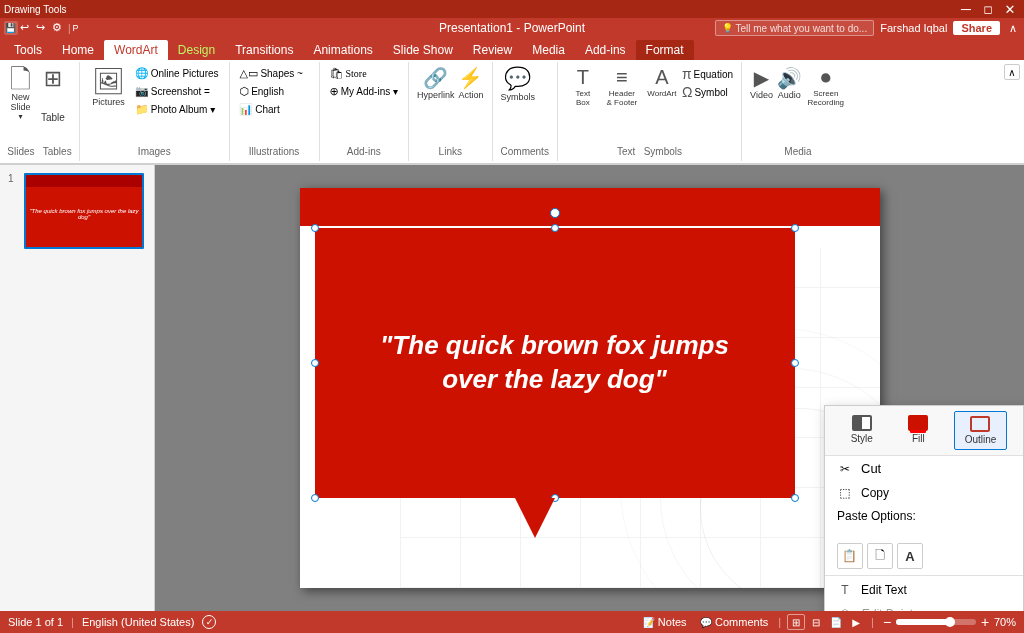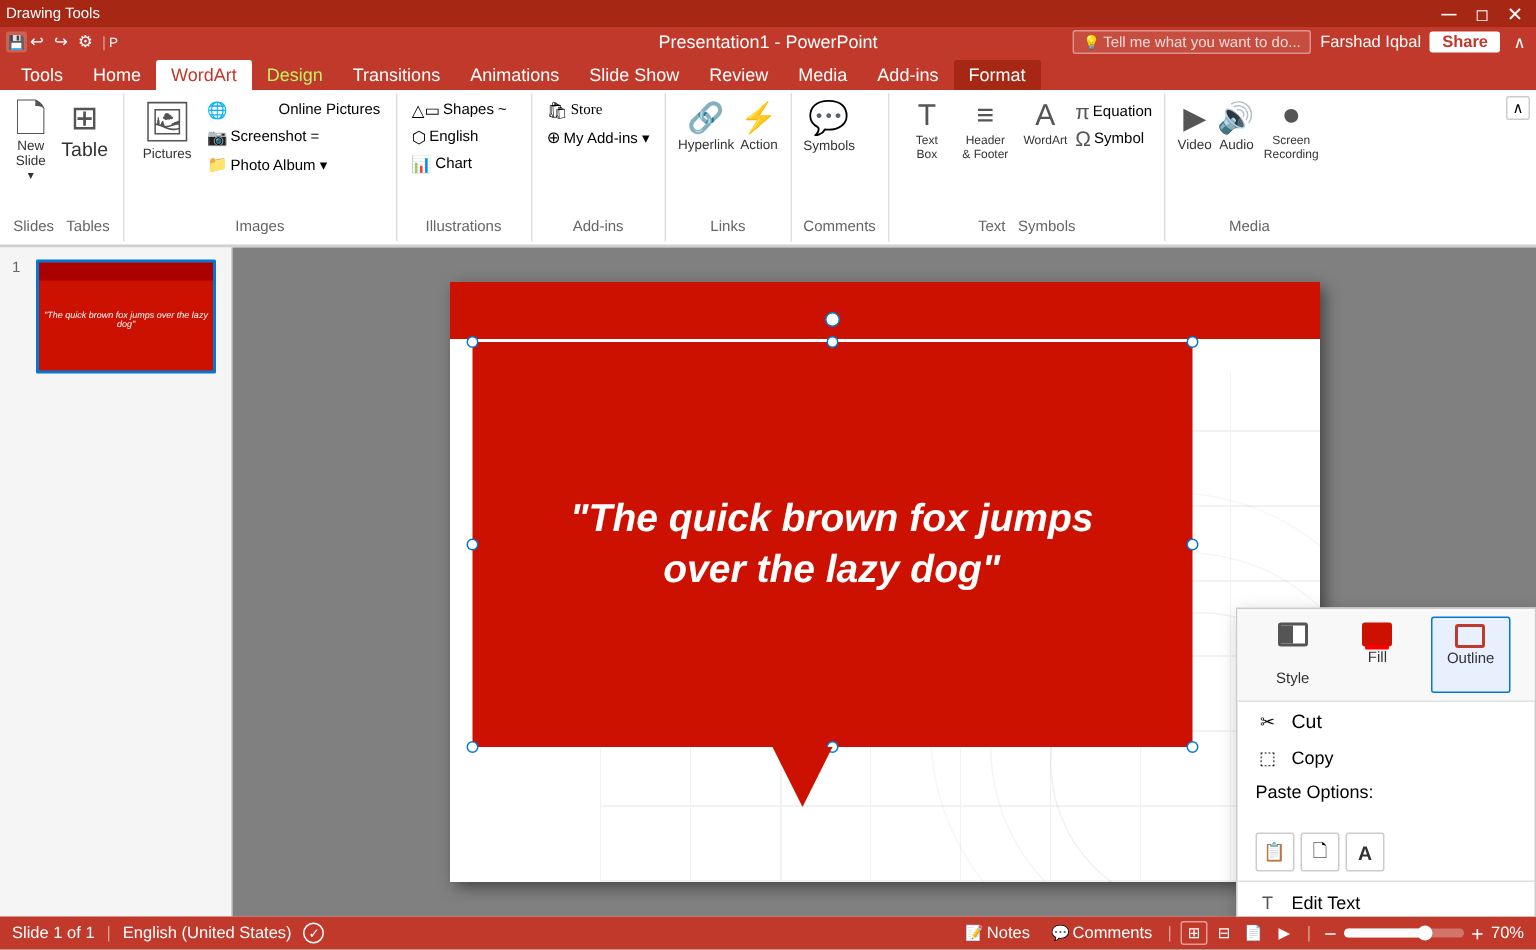--- a/index.html
+++ b/index.html
@@ -60,36 +60,36 @@
 
   <div style="display:flex;flex-direction:column;padding:2px 6px;border-right:1px solid #e0e0e0;min-width:80px;">
     <div style="display:flex;gap:2px;flex:1;align-items:flex-start;">
       <div style="display:flex;flex-direction:column;align-items:center;padding:2px 4px;cursor:pointer;border-radius:2px;">
         <div style="font-size:26px;color:#555;line-height:1;">🗋</div>
         <div style="font-size:9px;color:#333;text-align:center;">New<br>Slide</div>
         <div style="font-size:8px;color:#333;">▾</div>
       </div>
       <div style="display:flex;flex-direction:column;align-items:center;padding:2px 4px;cursor:pointer;border-radius:2px;">
         <div style="font-size:22px;color:#555;">⊞</div>
-        <div style="font-size:13px;color:#333;">Table</div>
+        <div style="font-size:10px;color:#333;margin-top:20px;">Table</div>
       </div>
     </div>
     <div style="font-size:10px;color:#666;text-align:center;padding-bottom:2px;">Slides &nbsp; Tables</div>
   </div>
 
   <div style="display:flex;flex-direction:column;padding:2px 8px;border-right:1px solid #e0e0e0;min-width:100px;">
     <div style="display:flex;gap:4px;flex:1;align-items:flex-start;">
       <div style="display:flex;flex-direction:column;align-items:center;padding:2px 4px;cursor:pointer;">
         <div style="font-size:26px;color:#555;">🖼</div>
         <div style="font-size:9px;color:#333;">Pictures</div>
       </div>
       <div style="display:flex;flex-direction:column;gap:3px;padding-top:2px;">
         <div style="display:flex;align-items:center;gap:2px;cursor:pointer;padding:1px 2px;border-radius:2px;">
           <span style="font-size:11px;">🌐</span>
-          <span style="font-size:10px;margin-left:32px;">Online Pictures</span>
+          <span style="font-size:10px;">Online Pictures</span>
         </div>
         <div style="display:flex;align-items:center;gap:2px;cursor:pointer;padding:1px 2px;border-radius:2px;">
           <span style="font-size:11px;">📷</span>
           <span style="font-size:10px;">Screenshot =</span>
         </div>
         <div style="display:flex;align-items:center;gap:2px;cursor:pointer;padding:1px 2px;border-radius:2px;">
           <span style="font-size:11px;">📁</span>
           <span style="font-size:10px;">Photo Album ▾</span>
         </div>
       </div>
@@ -244,21 +244,21 @@
     </div>
 
     <div style="position:absolute;top:310px;left:215px;width:0;height:0;border-left:20px solid transparent;border-right:20px solid transparent;border-top:40px solid #cc1100;"></div>
   </div>
 
   <div style="position:absolute;top:240px;right:0;width:200px;background:white;border:1px solid #ccc;box-shadow:2px 4px 12px rgba(0,0,0,0.25);z-index:100;">
 
     <div style="display:flex;justify-content:space-around;padding:5px 8px;border-bottom:1px solid #e0e0e0;background:#f8f8f8;">
       <div style="display:flex;flex-direction:column;align-items:center;padding:4px 10px;cursor:pointer;border-radius:2px;">
         <div style="width:20px;height:16px;border:2px solid #555;border-radius:2px;background:linear-gradient(to right,#555 50%,white 50%);"></div>
-        <div style="font-size:10px;color:#333;margin-top:16px;">Style</div>
+        <div style="font-size:10px;color:#333;margin-top:2px;">Style</div>
       </div>
       <div style="display:flex;flex-direction:column;align-items:center;padding:4px 10px;cursor:pointer;border-radius:2px;">
         <div style="width:20px;height:16px;background:#cc1100;border-radius:2px;position:relative;">
           <div style="position:absolute;bottom:-2px;left:2px;right:2px;height:3px;background:#ff0000;border-radius:1px;"></div>
         </div>
         <div style="font-size:10px;color:#333;margin-top:2px;">Fill</div>
       </div>
       <div style="display:flex;flex-direction:column;align-items:center;padding:4px 10px;cursor:pointer;border-radius:2px;border:1px solid #0078d4;background:#e8f0fe;">
         <div style="width:20px;height:16px;border:2px solid #c0392b;border-radius:2px;background:transparent;"></div>
         <div style="font-size:10px;color:#333;margin-top:2px;">Outline</div>

